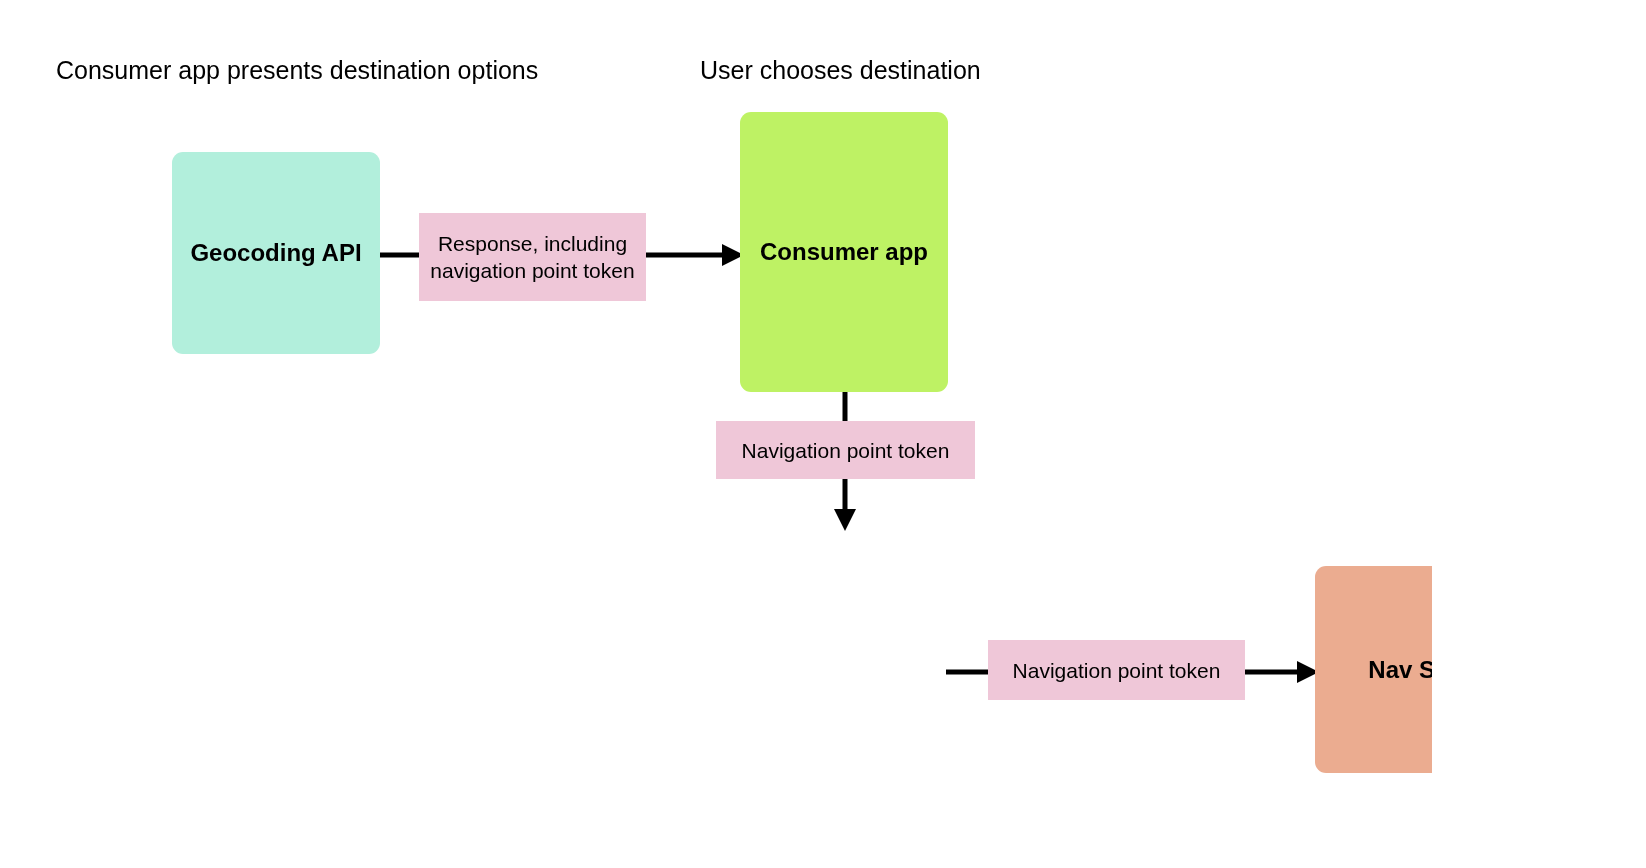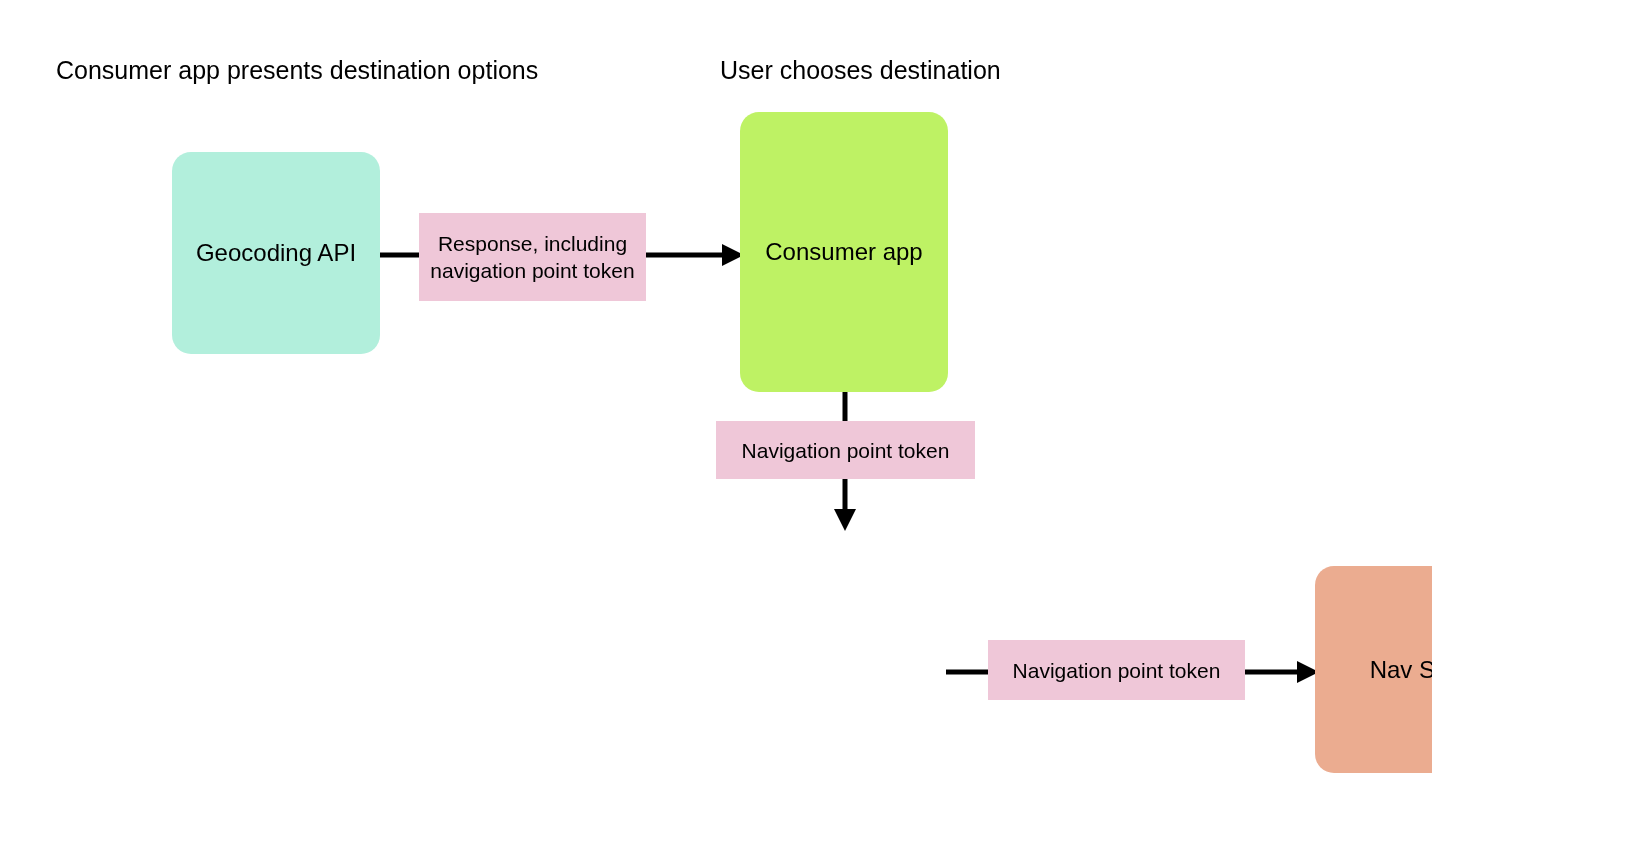--- a/index.html
+++ b/index.html
@@ -22,32 +22,32 @@
   
   .col-header {
     position: absolute;
     font-size: 25px;
     line-height: 30px;
     color: #000000;
     white-space: nowrap;
     font-weight: 400;
   }
   #hdr-consumer { left: 56px;  top: 55px; }
-  #hdr-user     { left: 720px; top: 55px; }
+  #hdr-user     { left: 700px; top: 55px; }
   #hdr-navsdk   { left: 1200px;top: 55px; }
 
   
   .node {
     position: absolute;
     display: flex;
     align-items: center;
     justify-content: center;
-    border-radius: 19px;
+    border-radius: 11px;
     font-size: 24px;
-    font-weight: normal;
+    font-weight: bold;
     color: #000000;
     text-align: center;
     z-index: 3;
   }
   #node-geocoding {
     left: 172px; top: 152px;
     width: 208px; height: 202px;
   }
   #node-consumer {
     left: 740px; top: 112px;

